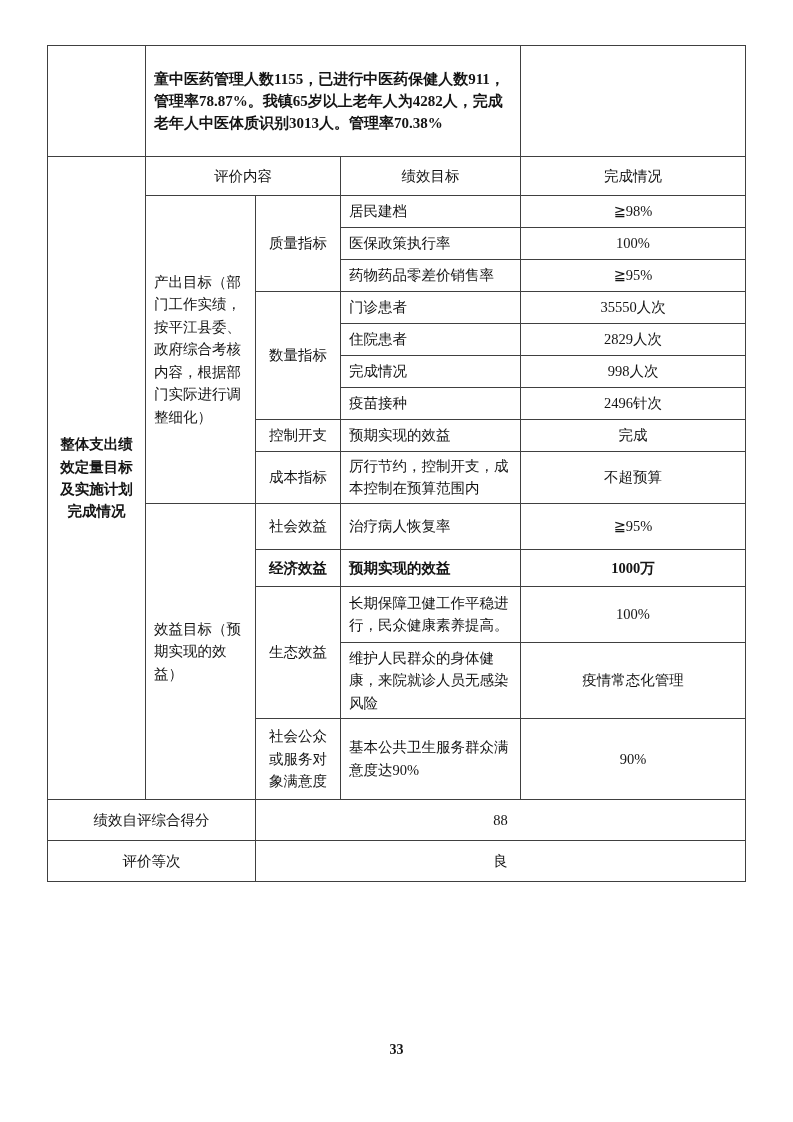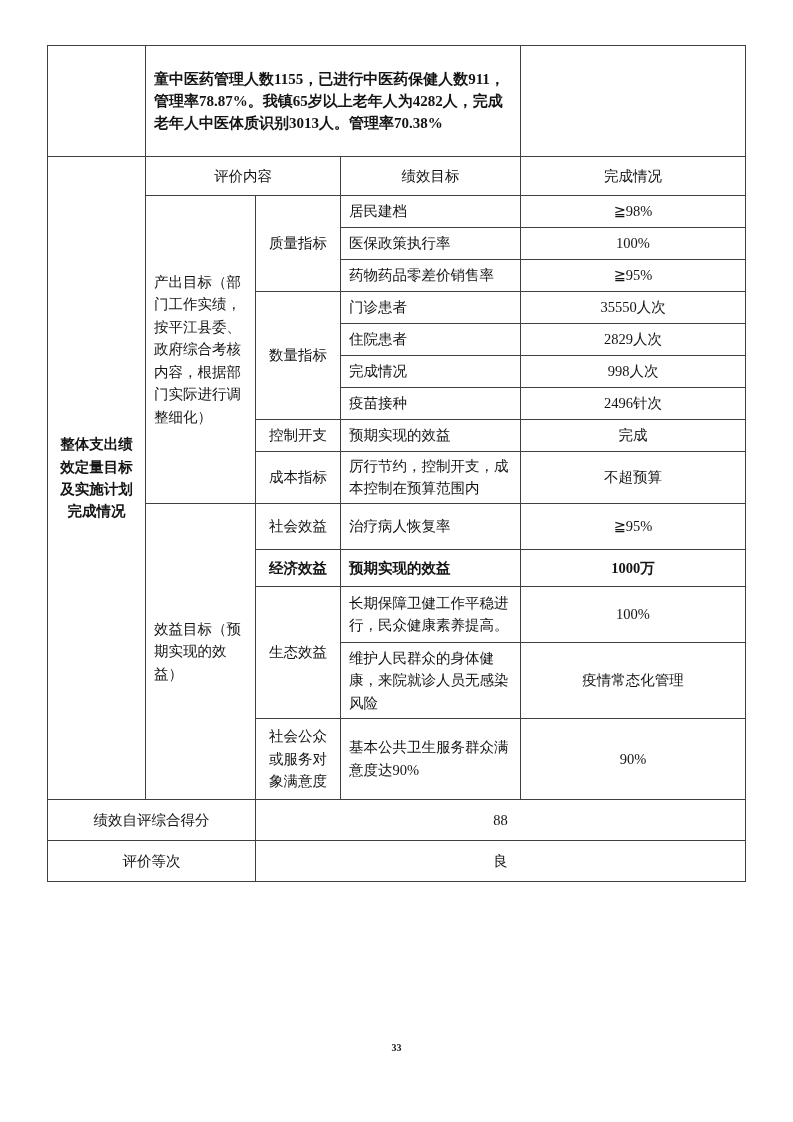--- a/index.html
+++ b/index.html
@@ -54,21 +54,21 @@
     font-size: 15px;
     line-height: 22px;
     vertical-align: middle;
   }
   .page-number {
     position: absolute;
     left: 0;
     right: 0;
     top: 1042px;
     text-align: center;
-    font-size: 10px;
+    font-size: 14px;
     font-weight: bold;
   }
 </style>
 </head>
 <body>
 
 <div class="page">
 
   <table class="report">
     <colgroup>

